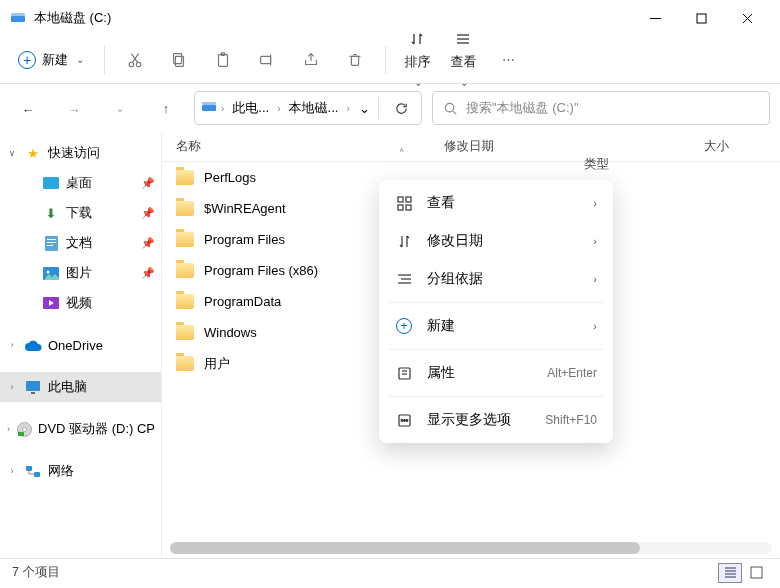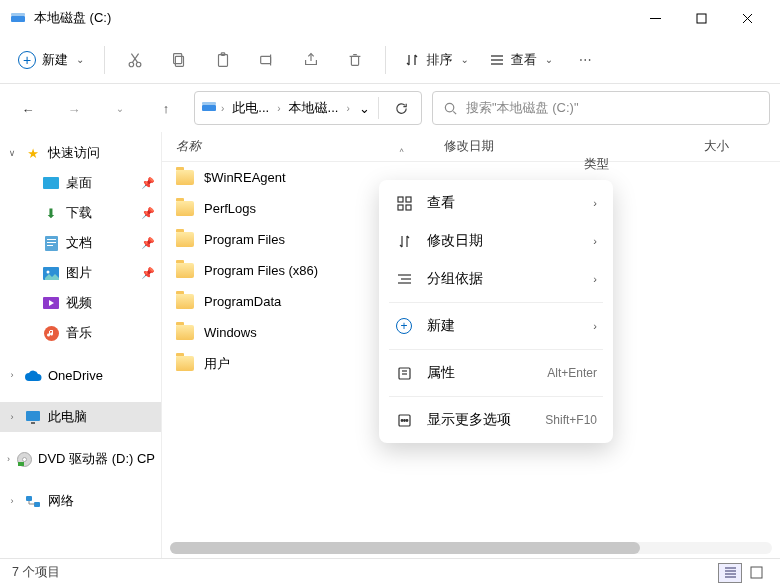--- a/index.html
+++ b/index.html
@@ -10,21 +10,21 @@
 .titlebar .title { flex: 1; font-size: 13px; }
 .titlebar .winbtn { width: 46px; height: 36px; display: flex; align-items: center; justify-content: center; }
 .titlebar .winbtn svg { width: 11px; height: 11px; }
 
 .toolbar { height: 48px; display: flex; align-items: center; padding: 0 8px; gap: 4px; border-bottom: 1px solid #e5e5e5; }
 .toolbar .newbtn { display: flex; align-items: center; gap: 6px; padding: 6px 10px; border-radius: 4px; }
 .toolbar .newbtn .plus { width: 18px; height: 18px; border: 1.5px solid #0067c0; border-radius: 50%; display: flex; align-items: center; justify-content: center; color: #0067c0; font-size: 14px; line-height: 1; }
 .toolbar .sep { width: 1px; height: 28px; background: #e0e0e0; margin: 0 6px; }
 .toolbar .iconbtn { width: 40px; height: 38px; display: flex; align-items: center; justify-content: center; color: #777; border-radius: 4px; }
 .toolbar .iconbtn svg { width: 18px; height: 18px; }
-.toolbar .txtbtn { display: flex; align-items: center; gap: 6px; padding: 6px 8px; color: #222; }
+.toolbar .txtbtn { display: flex; align-items: center; gap: 6px; padding: 6px 8px; color: #222; flex-direction: column; }
 .toolbar .chev { font-size: 10px; color: #555; margin-left: 2px; }
 
 .navrow { height: 48px; display: flex; align-items: center; padding: 6px 10px; gap: 10px; }
 .navarrow { width: 36px; height: 36px; display: flex; align-items: center; justify-content: center; color: #333; }
 .navarrow.dim { color: #999; }
 .addrbox { flex: 1; height: 34px; border: 1px solid #d0d0d0; border-radius: 4px; display: flex; align-items: center; padding: 0 6px; gap: 4px; }
 .addrbox .crumb { padding: 4px 4px; }
 .addrbox .csep { color: #888; font-size: 10px; }
 .addrbox .spacer { flex: 1; }
 .addrbox .refresh { width: 28px; display: flex; align-items: center; justify-content: center; }
@@ -35,21 +35,21 @@
 .side-item { height: 30px; display: flex; align-items: center; padding: 0 6px; gap: 6px; white-space: nowrap; }
 .side-item.sel { background: #e5e5e5; }
 .side-item .twisty { width: 12px; font-size: 9px; color: #666; text-align: center; }
 .side-item .ic { width: 18px; display: flex; align-items: center; justify-content: center; }
 .side-item .pin { margin-left: auto; color: #888; font-size: 11px; }
 .side-spacer { height: 12px; }
 
 .content { flex: 1; position: relative; display: flex; flex-direction: column; }
 .colhead { height: 30px; display: flex; align-items: center; border-bottom: 1px solid #eee; font-size: 12.5px; color: #444; }
 .colhead .col { padding: 0 14px; }
-.colhead .cname { width: 268px; display: flex; align-items: flex-end; font-style: italic; }
+.colhead .cname { width: 268px; display: flex; align-items: flex-end; }
 .colhead .cname .asc { margin-left: auto; margin-right: 12px; font-size: 8px; color: #777; }
 .colhead .cdate { width: 140px; }
 .colhead .ctype { width: 120px; margin-top: 36px; }
 
 .filelist { flex: 1; }
 .filerow { height: 31px; display: flex; align-items: center; padding-left: 14px; gap: 10px; }
 .filerow .foldericon { width: 18px; height: 15px; background: linear-gradient(#ffe9a3,#f7c65d); border-radius: 1px 2px 2px 1px; position: relative; }
 .filerow .foldericon:before { content:''; position:absolute; top:-3px; left:0; width:8px; height:3px; background:#f7c65d; border-radius:1px 1px 0 0; }
 
 .ctxmenu { position: absolute; top: 48px; left: 217px; width: 234px; background: #fff; border-radius: 8px; box-shadow: 0 8px 24px rgba(0,0,0,.18); padding: 4px; font-size: 14px; }
@@ -254,31 +254,20 @@
       <span class="twisty"></span>
         <span style="width:12px;"></span>
       <span class="ic">
           <svg width="16" height="12" viewBox="0 0 16 12">
             <rect width="16" height="12" rx="1" fill="#8e3acb"></rect>
             <path d="M6 3l5 3-5 3z" fill="#fff"></path>
           </svg>
         </span>
       <span>视频</span>
     </div>
-    <div class="side-item">
-      <span class="twisty"></span>
-        <span style="width:12px;"></span>
-      <span class="ic">
-          <svg width="15" height="15" viewBox="0 0 15 15">
-            <circle cx="7.5" cy="7.5" r="7.5" fill="#e85d3d"></circle>
-            <path d="M6 4v5a1.5 1.5 0 1 1-1-1.4V5l4-1v4a1.5 1.5 0 1 1-1-1.4V4z" fill="#fff"></path>
-          </svg>
-        </span>
-      <span>音乐</span>
-    </div>
     <div class="side-spacer"></div>
     <div class="side-item">
       <span class="twisty">›</span>
       <span class="ic">
           <svg width="17" height="11" viewBox="0 0 17 11">
             <path d="M4 11a4 4 0 0 1 0-8 5 5 0 0 1 9 1 3 3 0 0 1 0 7z" fill="#0078d4"></path>
           </svg>
         </span>
       <span>OneDrive</span>
     </div>
@@ -325,25 +314,25 @@
           <span>名称</span>
           <span class="asc">˄</span>
         </div>
       <div class="col cdate">修改日期</div>
       <div class="col ctype">类型</div>
       <div class="col">大小</div>
     </div>
     <div class="filelist">
       <div class="filerow">
           <span class="foldericon"></span>
+          <span>PerfLogs</span>
+        </div>
+      <div class="filerow">
+          <span class="foldericon"></span>
           <span>$WinREAgent</span>
-        </div>
-      <div class="filerow">
-          <span class="foldericon"></span>
-          <span>PerfLogs</span>
         </div>
       <div class="filerow">
           <span class="foldericon"></span>
           <span>Program Files</span>
         </div>
       <div class="filerow">
           <span class="foldericon"></span>
           <span>Program Files (x86)</span>
         </div>
       <div class="filerow">

